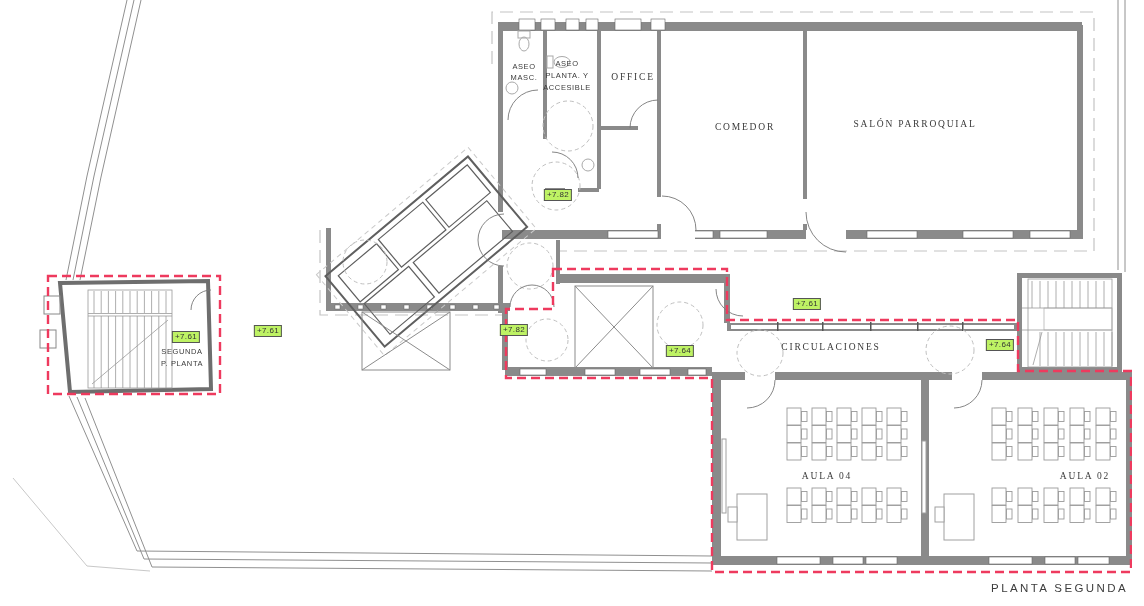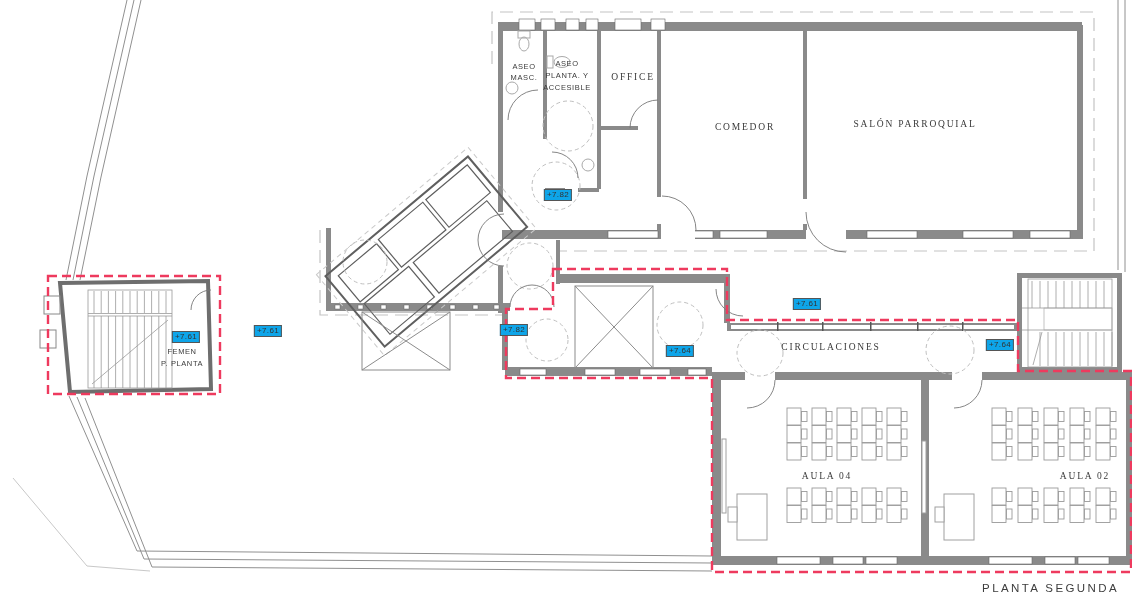--- a/index.html
+++ b/index.html
@@ -4,21 +4,21 @@
 <style>
   html,body{margin:0;padding:0;background:#fff;}
   .plan{position:relative;width:1132px;height:606px;background:#fff;
         font-family:"Liberation Sans",sans-serif;overflow:hidden;}
   .plan svg{position:absolute;left:0;top:0;}
   .lbl{position:absolute;transform:translate(-50%,-50%);color:#3a3a3a;
        white-space:nowrap;text-align:center;}
   .rlabel{font-size:9.5px;letter-spacing:1.8px;font-family:Liberation Serif, serif;}
   .slabel{font-size:7.5px;letter-spacing:0.6px;}
   .lvl{position:absolute;transform:translate(-50%,-50%);font-size:8px;
-       letter-spacing:0.4px;color:#333;background:#0ea5e9;border:1px solid #555;
+       letter-spacing:0.4px;color:#333;background:#bef264;border:1px solid #555;
        padding:0 2px;line-height:10px;white-space:nowrap;}
   .title{position:absolute;font-size:11.5px;letter-spacing:2.4px;color:#3d3d3d;
          white-space:nowrap;}
 </style>
 </head>
 <body>
 
 <div class="plan">
 
 <svg width="1144" height="606" viewBox="0 0 1144 606">
@@ -359,25 +359,25 @@
   <div class="lbl slabel" style="left:524px;top:77px">MASC.</div>
   <div class="lbl slabel" style="left:567px;top:63px">ASEO</div>
   <div class="lbl slabel" style="left:567px;top:75px">PLANTA. Y</div>
   <div class="lbl slabel" style="left:567px;top:87px">ACCESIBLE</div>
   <div class="lbl rlabel" style="left:633px;top:77px">OFFICE</div>
   <div class="lbl rlabel" style="left:745px;top:127px">COMEDOR</div>
   <div class="lbl rlabel" style="left:915px;top:124px">SALÓN PARROQUIAL</div>
   <div class="lbl rlabel" style="left:831px;top:347px">CIRCULACIONES</div>
   <div class="lbl rlabel" style="left:827px;top:476px">AULA 04</div>
   <div class="lbl rlabel" style="left:1085px;top:476px">AULA 02</div>
-  <div class="lbl slabel" style="left:182px;top:351px">FEMEN</div>
+  <div class="lbl slabel" style="left:182px;top:351px">SEGUNDA</div>
   <div class="lbl slabel" style="left:182px;top:363px">P. PLANTA</div>
 
   <div class="lvl" style="left:186px;top:337px">+7.61</div>
   <div class="lvl" style="left:268px;top:331px">+7.61</div>
   <div class="lvl" style="left:558px;top:195px">+7.82</div>
   <div class="lvl" style="left:514px;top:330px">+7.82</div>
   <div class="lvl" style="left:807px;top:304px">+7.61</div>
   <div class="lvl" style="left:680px;top:351px">+7.64</div>
   <div class="lvl" style="left:1000px;top:345px">+7.64</div>
 
-  <div class="title" style="right:13px;top:582px">PLANTA SEGUNDA</div>
+  <div class="title" style="right:4px;top:582px">PLANTA SEGUNDA</div>
 </div>
 
 </body></html>

